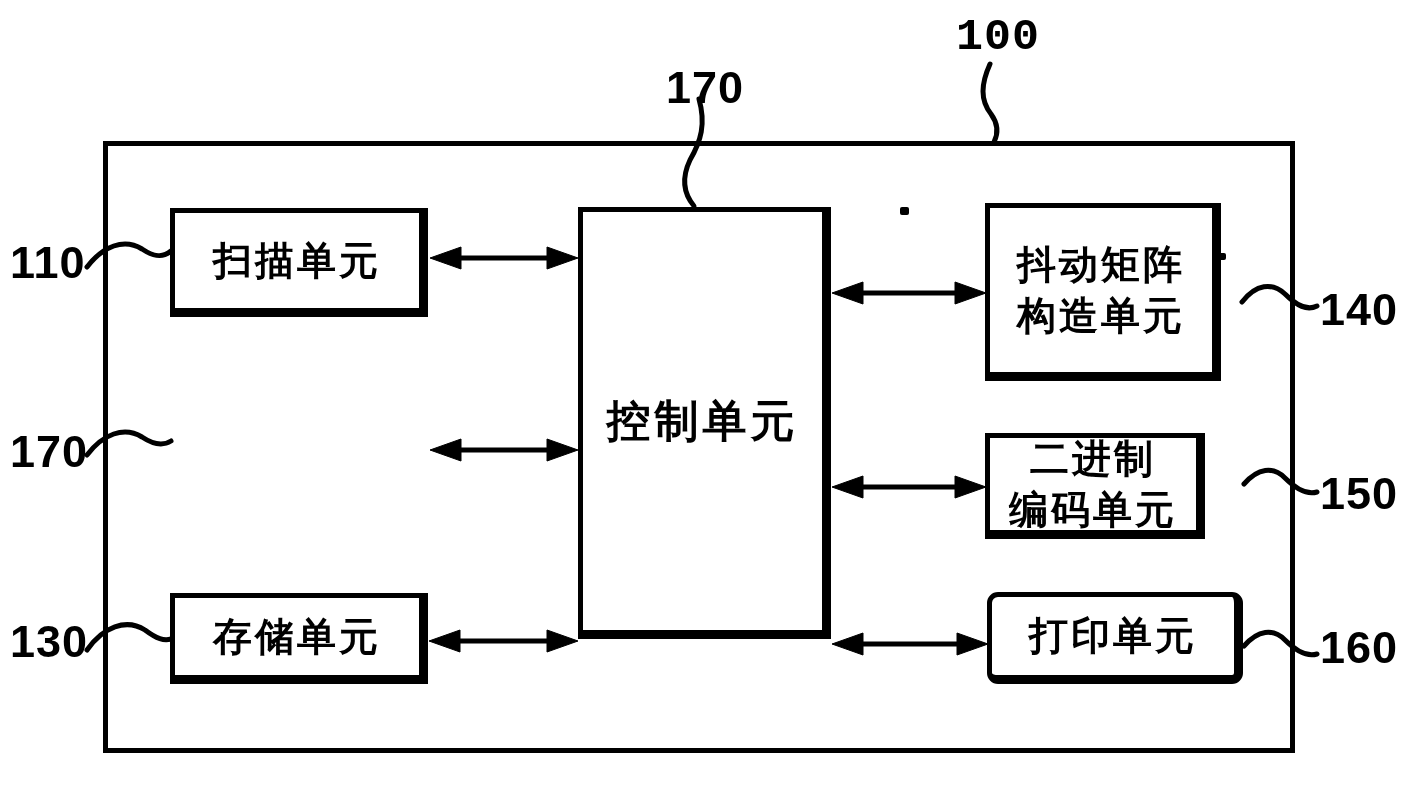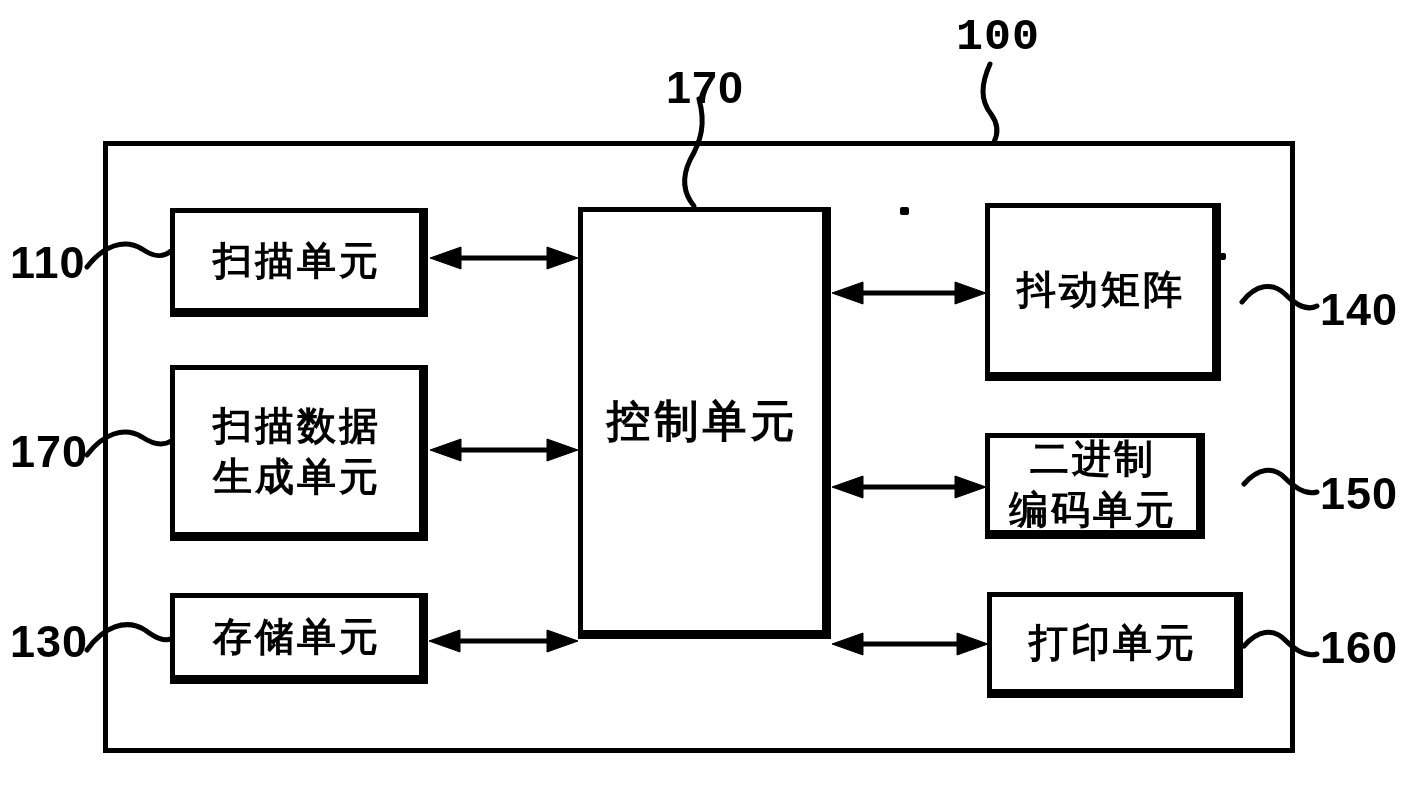--- a/index.html
+++ b/index.html
@@ -39,21 +39,21 @@
     letter-spacing: 3px;
     white-space: nowrap;
   }
   .center-box .cjk-line { font-size: 44px; letter-spacing: 4px; }
   .box-110 { left: 170px; top: 208px; width: 258px; height: 109px; }
   .box-120 { left: 170px; top: 365px; width: 258px; height: 176px; }
   .box-130 { left: 170px; top: 593px; width: 258px; height: 91px; }
   .center-box { left: 578px; top: 207px; width: 253px; height: 432px; }
   .box-140 { left: 985px; top: 203px; width: 236px; height: 178px; }
   .box-150 { left: 985px; top: 433px; width: 220px; height: 106px; }
-  .box-160 { left: 987px; top: 592px; width: 256px; height: 106px; }
+  .box-160 { left: 987px; top: 592px; width: 256px; height: 92px; border-radius: 11px; }
   .ref-label {
     position: absolute;
     font-size: 45px;
     font-weight: 600;
     letter-spacing: 1px;
     white-space: nowrap;
   }
   .ref-100 { left: 956px; top: 12px; font-family: Liberation Mono, monospace; }
   .ref-170 { left: 666px; top: 62px; text-align: center; }
   .ref-110 { left: 10px;  top: 237px; }
@@ -79,34 +79,31 @@
 </head>
 <body>
 
 <div class="canvas">
 
   <div class="outer-box"></div>
 
   <div class="unit-box box-110">
     <span class="cjk-line">扫描单元</span>
   </div>
-  <div class="unit-box box-120">
-    <span class="cjk-line">扫描数据</span>
-    <span class="cjk-line">生成单元</span>
-  </div>
   <div class="unit-box box-130">
     <span class="cjk-line">存储单元</span>
   </div>
 
   <div class="unit-box center-box">
     <span class="cjk-line">控制单元</span>
   </div>
 
   <div class="unit-box box-140">
     <span class="cjk-line">抖动矩阵</span>
+    <span class="cjk-line">构造单元</span>
   </div>
   <div class="unit-box box-150">
     <span class="cjk-line">二进制</span>
     <span class="cjk-line">编码单元</span>
   </div>
   <div class="unit-box box-160">
     <span class="cjk-line">打印单元</span>
   </div>
 
   <div class="ref-label ref-100">100</div>

